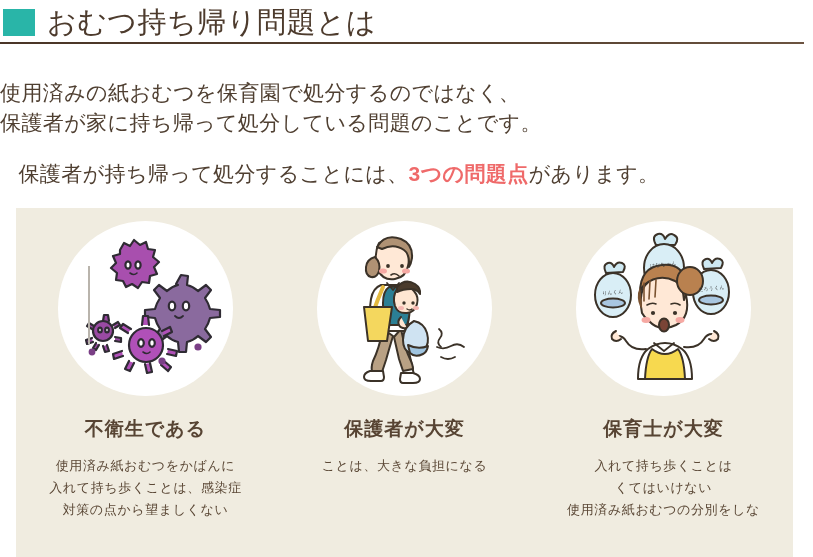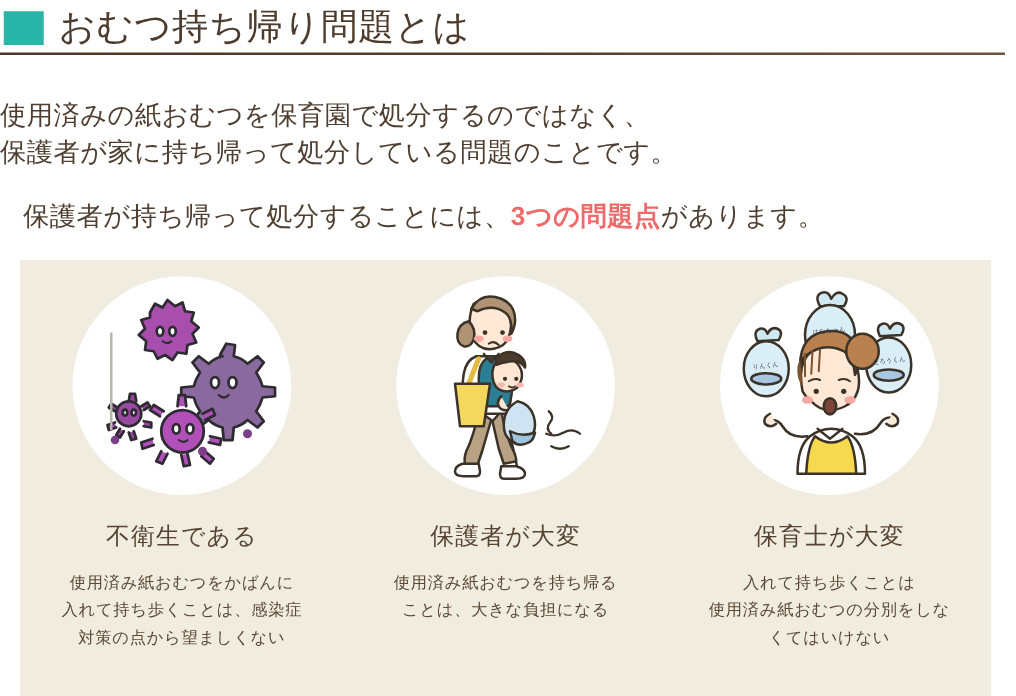--- a/index.html
+++ b/index.html
@@ -107,21 +107,21 @@
     height: 175px;
     border-radius: 50%;
     background: #ffffff;
     position: relative;
     overflow: hidden;
     flex: 0 0 auto;
   }
   .col-heading {
     margin-top: 20px;
     font-size: 19px;
-    font-weight: normal;
+    font-weight: bold;
     color: #574433;
     letter-spacing: 1px;
     white-space: nowrap;
     text-align: right;
   }
   .col-body {
     margin-top: 13px;
     font-size: 13px;
     font-weight: normal;
     line-height: 22px;
@@ -286,21 +286,20 @@
           <path d="M70 62 l6 7 6-7" stroke-width="1.8"></path>
 
           <path d="M122 108 q5 4 1 9 q-4 5 1 9" stroke="#3b3228" stroke-width="1.8"></path>
           <path d="M120 126 q7 3 14 -1 q7-4 13 1" stroke="#3b3228" stroke-width="1.8"></path>
           <path d="M124 136 q7 4 14 0" stroke="#3b3228" stroke-width="1.8"></path>
         </g>
       </svg>
     </div>
     <div class="col-heading">保護者が大変</div>
     <div class="col-body">
-      <div>使用済み紙おむつを持ち帰る</div>
       <div>ことは、大きな負担になる</div>
     </div>
   </div>
 
   <div class="col">
     <div class="circle">
       <svg width="175" height="175" viewBox="0 0 175 175">
         <g stroke="#3b3228" stroke-width="2" stroke-linecap="round" stroke-linejoin="round">
 
           <g>
@@ -351,18 +350,18 @@
           <path d="M78 122 l10 8 10 -8" fill="none" stroke-width="1.8"></path>
         </g>
       </svg>
       <div class="bag-label" style="left:26px; top:68px;">りんくん</div>
       <div class="bag-label" style="left:74px; top:40px;">はなちゃん</div>
       <div class="bag-label" style="left:122px; top:64px;">たろうくん</div>
     </div>
     <div class="col-heading">保育士が大変</div>
     <div class="col-body">
       <div>入れて持ち歩くことは</div>
+      <div>くてはいけない</div>
       <div>使用済み紙おむつの分別をしな</div>
-      <div>くてはいけない</div>
     </div>
   </div>
 
 </div>
 
 </body></html>

